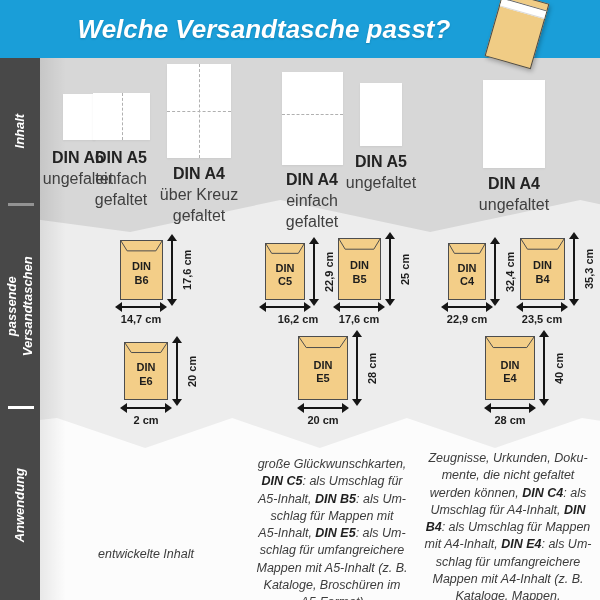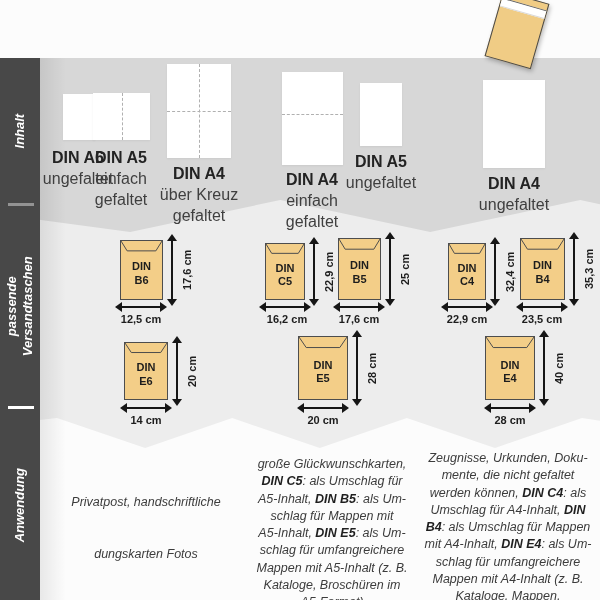--- a/index.html
+++ b/index.html
@@ -62,20 +62,23 @@
 </style>
 </head>
 <body>
 
 <div id="stage">
 
   <div class="band2"></div>
   <div class="band1"></div>
   <div class="fold-shade"></div>
 
+  <div class="header">
+    <div class="header-title">Welche Versandtasche passt?</div>
+  </div>
   <div class="hdr-env">
     <div class="hdr-env-strip"></div>
   </div>
 
   <div class="sidebar"></div>
   <div class="side-label" style="top:58px;height:146px;z-index:26">
     <span>Inhalt</span>
   </div>
   <div class="side-div" style="left:8px;top:203px;width:26px;background:#939393"></div>
   <div class="side-label" style="top:206px;height:200px;z-index:26">
@@ -118,37 +121,37 @@
         <line x1="85%" y1="17%" x2="100%" y2="0"></line>
       </svg>
     <div class="env-code">
         <span>DIN</span>
         <span>B6</span>
       </div>
   </div>
   <div class="arrv" style="left:171px;top:240px;height:60px"></div>
   <div class="vlab" style="left:179px;top:240px;height:60px">17,6 cm</div>
   <div class="arrh" style="left:121px;top:306px;width:40px"></div>
-  <div class="hlab" style="left:101px;top:313px;width:80px">12,5 cm</div>
+  <div class="hlab" style="left:101px;top:313px;width:80px">14,7 cm</div>
 
   <div class="env" style="left:265px;top:243px;width:40px;height:57px">
     <svg>
         <line x1="0" y1="0" x2="15%" y2="17%"></line>
         <line x1="15%" y1="17%" x2="85%" y2="17%"></line>
         <line x1="85%" y1="17%" x2="100%" y2="0"></line>
       </svg>
     <div class="env-code">
         <span>DIN</span>
         <span>C5</span>
       </div>
   </div>
   <div class="arrv" style="left:313px;top:243px;height:57px"></div>
   <div class="vlab" style="left:321px;top:243px;height:57px">22,9 cm</div>
   <div class="arrh" style="left:265px;top:306px;width:40px"></div>
-  <div class="hlab" style="left:247px;top:313px;width:80px">16,2 cm</div>
+  <div class="hlab" style="left:258px;top:313px;width:80px">16,2 cm</div>
 
   <div class="env" style="left:338px;top:238px;width:43px;height:62px">
     <svg>
         <line x1="0" y1="0" x2="15%" y2="17%"></line>
         <line x1="15%" y1="17%" x2="85%" y2="17%"></line>
         <line x1="85%" y1="17%" x2="100%" y2="0"></line>
       </svg>
     <div class="env-code">
         <span>DIN</span>
         <span>B5</span>
@@ -198,21 +201,21 @@
         <line x1="85%" y1="17%" x2="100%" y2="0"></line>
       </svg>
     <div class="env-code">
         <span>DIN</span>
         <span>E6</span>
       </div>
   </div>
   <div class="arrv" style="left:176px;top:342px;height:58px"></div>
   <div class="vlab" style="left:184px;top:342px;height:58px">20 cm</div>
   <div class="arrh" style="left:126px;top:407px;width:40px"></div>
-  <div class="hlab" style="left:106px;top:414px;width:80px">14 cm</div>
+  <div class="hlab" style="left:106px;top:414px;width:80px">2 cm</div>
 
   <div class="env" style="left:298px;top:336px;width:50px;height:64px">
     <svg>
         <line x1="0" y1="0" x2="15%" y2="17%"></line>
         <line x1="15%" y1="17%" x2="85%" y2="17%"></line>
         <line x1="85%" y1="17%" x2="100%" y2="0"></line>
       </svg>
     <div class="env-code">
         <span>DIN</span>
         <span>E5</span>
@@ -232,17 +235,17 @@
     <div class="env-code">
         <span>DIN</span>
         <span>E4</span>
       </div>
   </div>
   <div class="arrv" style="left:543px;top:336px;height:64px"></div>
   <div class="vlab" style="left:551px;top:336px;height:64px">40 cm</div>
   <div class="arrh" style="left:490px;top:407px;width:40px"></div>
   <div class="hlab" style="left:470px;top:414px;width:80px">28 cm</div>
 
-  <div class="app-text" style="left:36px;top:494px;width:220px"><span>Privatpost, handschriftliche</span><br><br><br><span>dungskarten Fotos</span></div>
+  <div class="app-text" style="left:36px;top:494px;width:220px"><br><br><br><span>entwickelte Inhalt</span></div>
   <div class="app-text" style="left:232px;top:456px;width:200px"><span>große Glückwunschkarten,</span><br><b>DIN C5</b><span>: als Umschlag für</span><br><span>A5-Inhalt, </span><b>DIN B5</b><span>: als Um-</span><br><span>schlag für Mappen mit</span><br><span>A5-Inhalt, </span><b>DIN E5</b><span>: als Um-</span><br><span>schlag für umfangreichere</span><br><span>Mappen mit A5-Inhalt (z. B.</span><br><span>Kataloge, Broschüren im</span><br><span>A5-Format)</span></div>
   <div class="app-text" style="left:415px;top:450px;width:186px"><span>Zeugnisse, Urkunden, Doku-</span><br><span>mente, die nicht gefaltet</span><br><span>werden können, </span><b>DIN C4</b><span>: als</span><br><span>Umschlag für A4-Inhalt, </span><b>DIN</b><br><b>B4</b><span>: als Umschlag für Mappen</span><br><span>mit A4-Inhalt, </span><b>DIN E4</b><span>: als Um-</span><br><span>schlag für umfangreichere</span><br><span>Mappen mit A4-Inhalt (z. B.</span><br><span>Kataloge, Mappen,</span><br></div>
 
 </div>
 
 </body></html>

